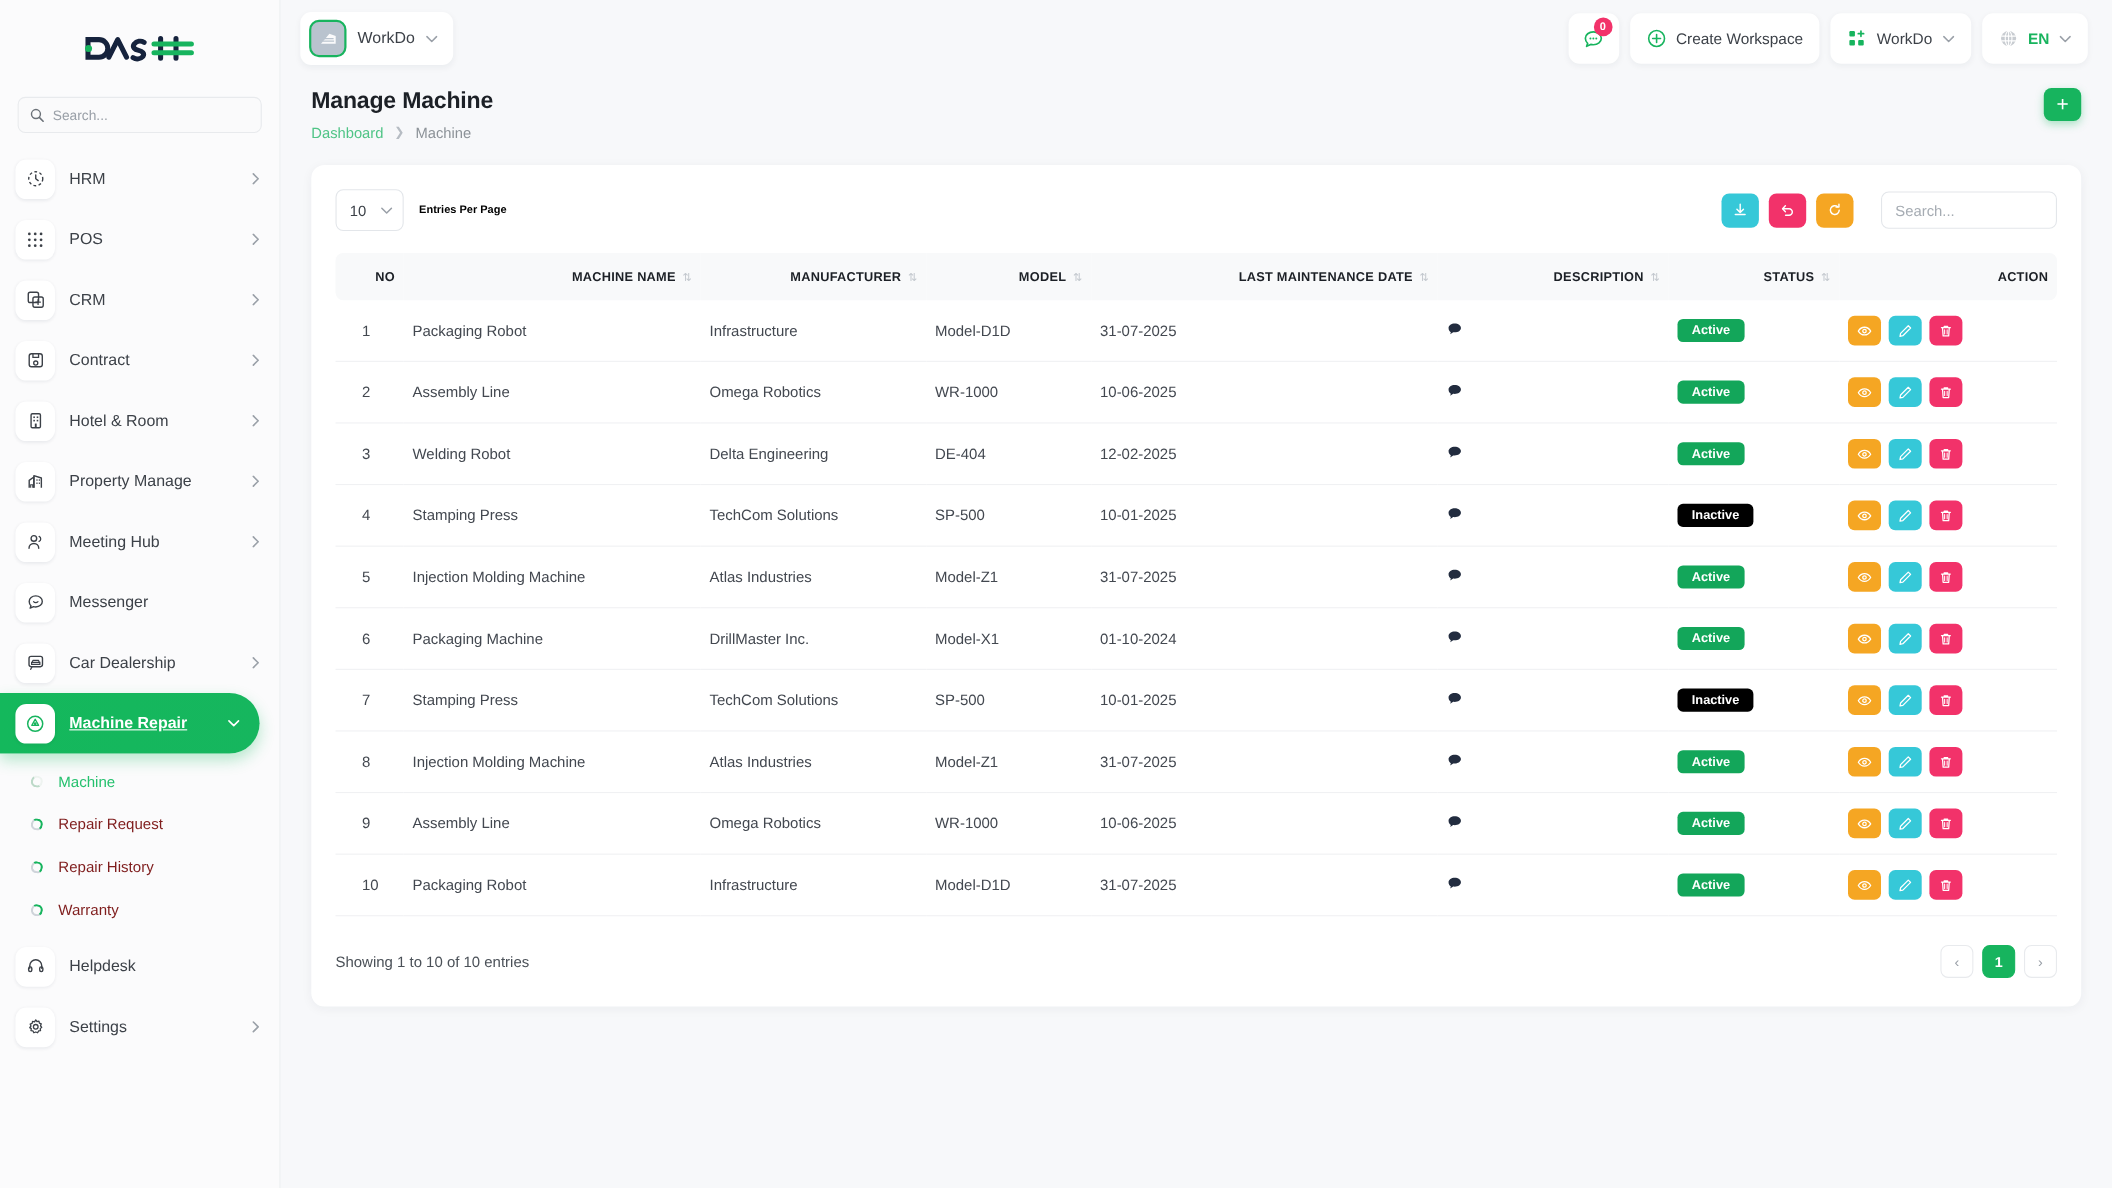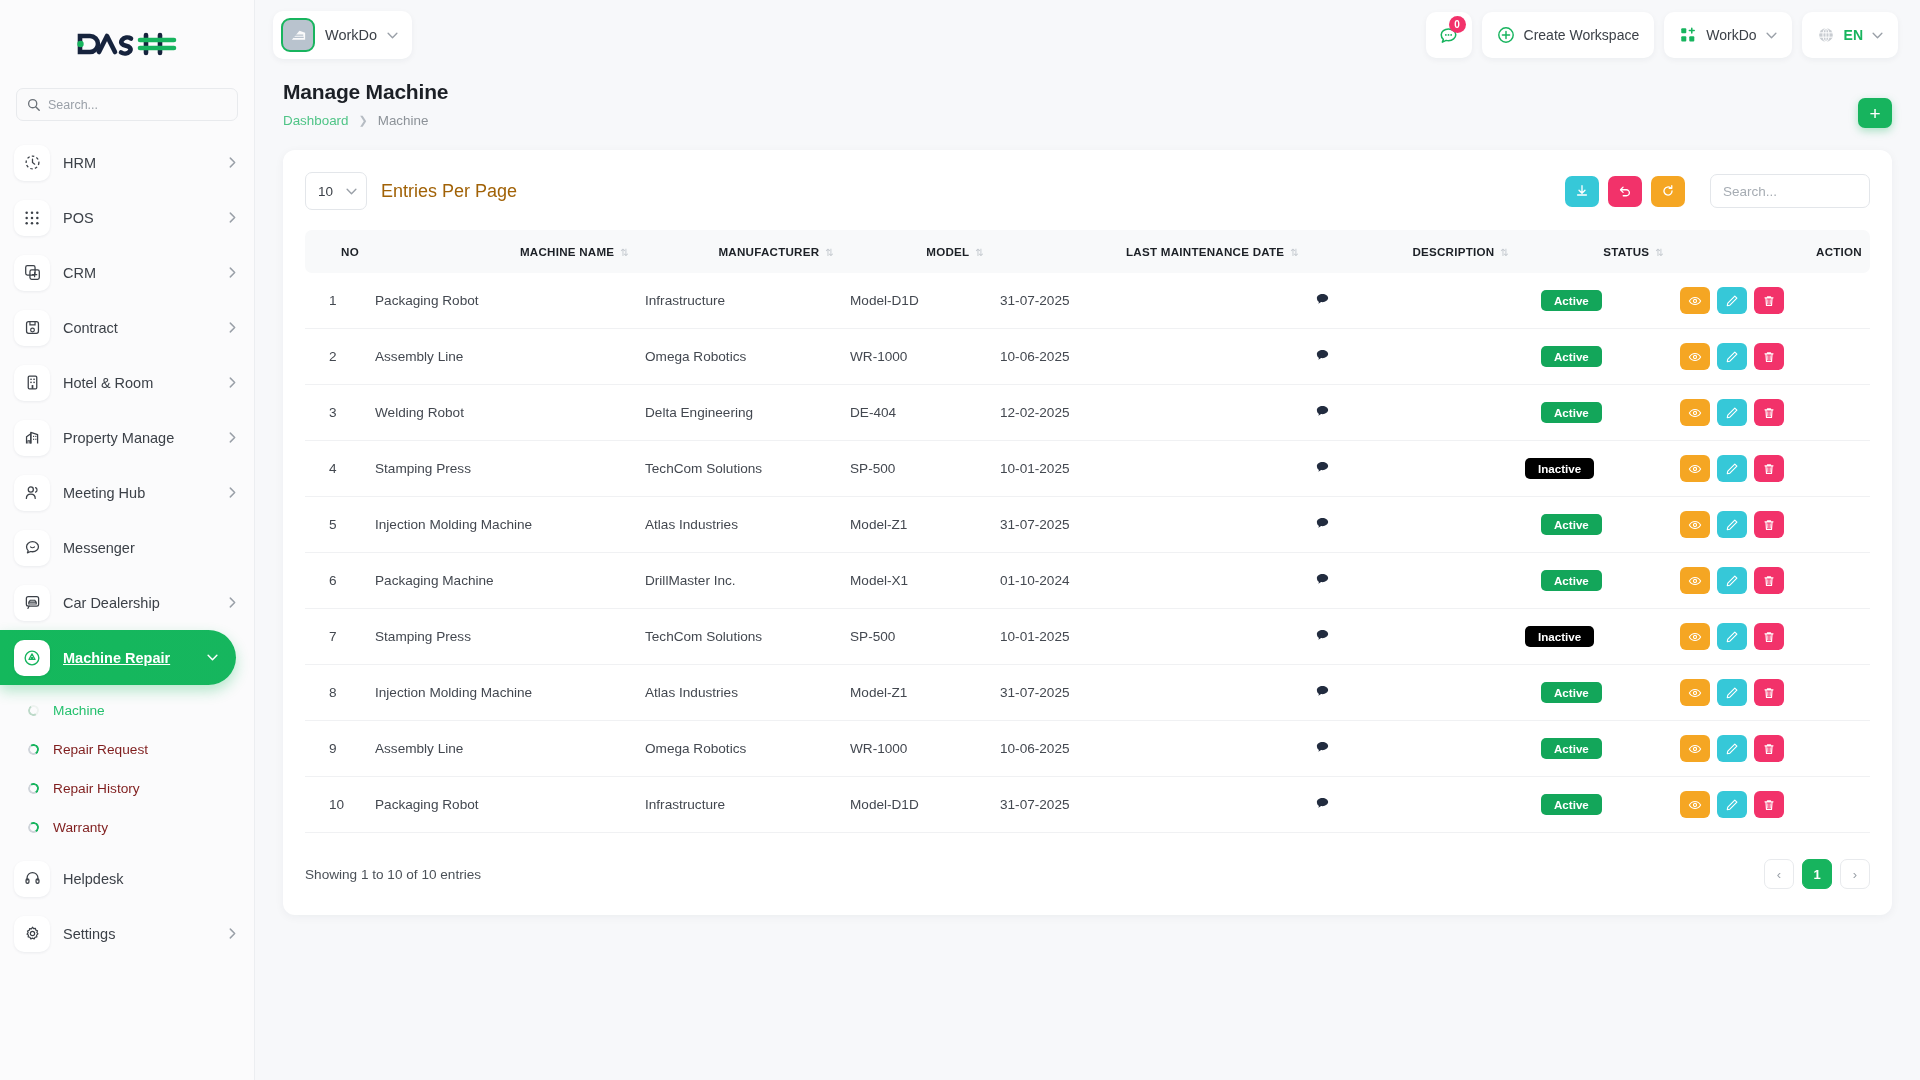--- a/index.html
+++ b/index.html
@@ -99,21 +99,21 @@
     box-shadow: 0 2px 6px rgba(20,30,60,.05); cursor: pointer; position: relative;
   }
   .badge {
     position: absolute; top: 4px; right: 6px;
     min-width: 17px; height: 17px; border-radius: 9px;
     background: #f2326a; color: #fff; font-size: 10px; font-weight: 700;
     display: flex; align-items: center; justify-content: center; padding: 0 4px;
   }
   .lang-txt { color: #18b45e; font-weight: 600; font-size: 14px; }
 
-  .page-head { padding: 10px 28px 0 28px; display: flex; align-items: flex-end; }
+  .page-head { padding: 10px 28px 0 28px; display: flex; align-items: flex-start; }
   .page-title { font-size: 21px; font-weight: 700; color: #1c2026; letter-spacing: -.2px; }
   .crumbs { margin-top: 9px; display: flex; align-items: center; gap: 10px; font-size: 13.4px; }
   .crumb-link { color: #4fc486; cursor: pointer; }
   .crumb-sep { color: #b6bcc3; font-size: 11px; }
   .crumb-cur { color: #8c9298; }
   .add-btn {
     width: 34px; height: 30px; border-radius: 7px; background: #17b45e;
     color: #fff; font-size: 19px; line-height: 1;
     display: flex; align-items: center; justify-content: center; cursor: pointer;
     box-shadow: 0 3px 8px rgba(23,180,94,.35);
@@ -123,21 +123,21 @@
     margin: 22px 28px 0 28px; background: #fff; border-radius: 12px;
     box-shadow: 0 2px 10px rgba(20,30,60,.05); padding: 22px 22px 26px 22px;
   }
   .card-top { display: flex; align-items: center; margin-bottom: 20px; }
   .epp { display: flex; align-items: center; gap: 14px; }
   .epp-sel {
     height: 38px; min-width: 62px; border: 1px solid #e3e6ea; border-radius: 7px;
     display: flex; align-items: center; justify-content: space-between;
     padding: 0 9px 0 12px; gap: 10px; font-size: 13.5px; color: #3c4148; cursor: pointer;
   }
-  .epp-txt { font-size: 18px; color: #a16207; }
+  .epp-txt { font-size: 10px; color: #000000; font-weight: bold; }
   .tools { display: flex; align-items: center; gap: 9px; }
   .sq-btn {
     width: 34px; height: 31px; border-radius: 7px;
     display: flex; align-items: center; justify-content: center; cursor: pointer;
   }
   .sq-dl { background: #36c8d8; }
   .sq-rev { background: #f2326a; }
   .sq-ref { background: #f5a623; }
   .tbl-search {
     margin-left: 16px; width: 160px; height: 34px;
@@ -158,21 +158,21 @@
     padding: 14px 8px; font-size: 13.6px; color: #434850;
     border-bottom: 1px solid #f0f1f3; white-space: nowrap;
   }
   tbody td:first-child { padding-left: 24px; }
   tbody tr:last-child td { border-bottom: 1px solid #f0f1f3; }
   .chat-ico { color: #222c3f; font-size: 14px; }
   .pill {
     display: inline-block; padding: 4px 13px; border-radius: 5px;
     color: #fff; font-size: 11.6px; font-weight: 600;
   }
-  .pill.active { background: #13a65a; margin-left: 16px; }
+  .pill.active { background: #13a65a; }
   .pill.inactive { background: #000000; }
   .acts { display: flex; gap: 7px; }
   .act {
     width: 30px; height: 27px; border-radius: 6px;
     display: flex; align-items: center; justify-content: center; cursor: pointer;
   }
   .act-view { background: #f5a623; }
   .act-edit { background: #36c8d8; }
   .act-del { background: #f2326a; }
 

